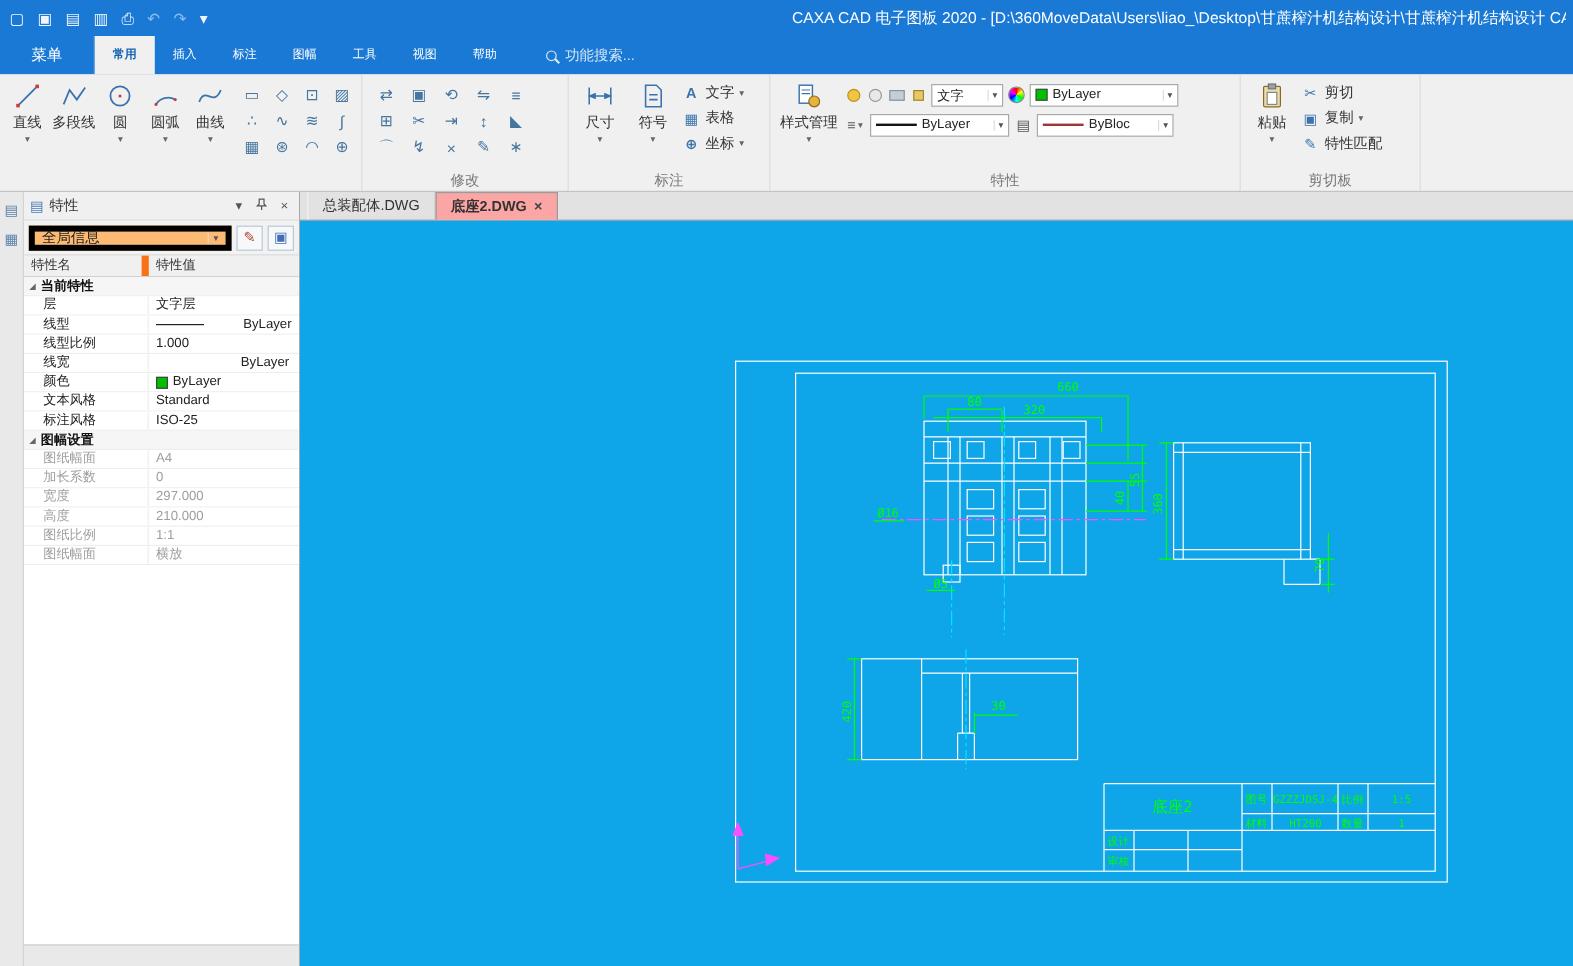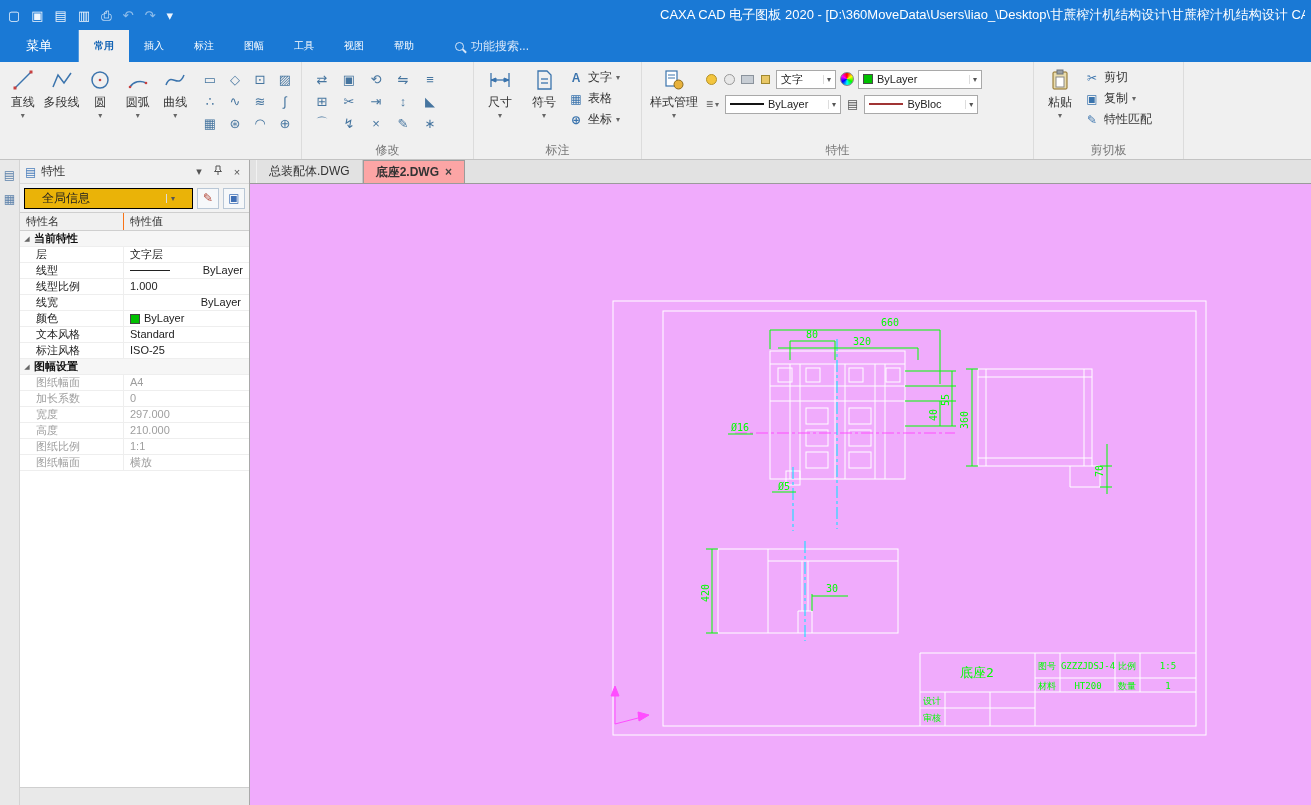--- a/index.html
+++ b/index.html
@@ -58,49 +58,49 @@
   .left-col{width:250px;display:flex;flex-direction:column;background:#ececec}
   .left-main{flex:1;display:flex;min-height:0}
   .side-strip{width:20px;background:#e9e9e9;border-right:1px solid #d4d4d4;display:flex;flex-direction:column;align-items:center;padding-top:8px;gap:10px}
   .strip-icon{color:#5d82ab;font-size:12px;cursor:default}
   .panel{width:230px;display:flex;flex-direction:column;background:#f7f7f7;border-right:1px solid #a9a9a9}
   .panel-header{height:24px;display:flex;align-items:center;gap:5px;padding:0 5px;background:#f0f0f0;border-bottom:1px solid #dadada;color:#333}
   .panel-header .sp{flex:1}
   .ph-icon{color:#4a7dbb;font-size:12px}
   .ph-btn{color:#555;font-size:11px;width:14px;text-align:center;cursor:default}
   .panel-toolbar{height:28px;display:flex;align-items:center;gap:4px;padding:0 4px;background:#f2f2f2}
-  .scope-combo{flex:1;height:21px;background:#eab308;border:1px solid #000000;display:flex;align-items:center;padding:0 17px;font-size:12px;color:#222}
+  .scope-combo{flex:1;height:21px;background:#fdba74;border:5px solid #000000;display:flex;align-items:center;padding:0 6px;font-size:12px;color:#222}
   .scope-combo .arrow{margin-left:auto;font-size:8px;color:#555;border-left:1px solid #ddd;padding-left:4px}
   .tool-btn{width:22px;height:21px;border:1px solid #b9c7d6;background:#f6f8fa;display:flex;align-items:center;justify-content:center;font-size:12px;cursor:default}
   .tool-btn.red{color:#b04030}
   .tool-btn.blue{color:#3f6fb5}
   .prop-table{background:#fff;border-top:1px solid #cfcfcf}
   .prop-head{display:flex;height:18px;background:#f0f0f0;border-bottom:1px solid #cfcfcf;font-size:11px;color:#333}
-  .prop-head .c1{width:104px;padding-left:6px;border-right:1px solid #f97316;line-height:17px}
+  .prop-head .c1{width:104px;padding-left:6px;border-right:6px solid #f97316;line-height:17px}
   .prop-head .c2{flex:1;padding-left:6px;line-height:17px}
   .prow{display:flex;height:16px;border-bottom:1px solid #eeeeee;font-size:11px;align-items:center;background:#fff}
   .prow .pname{width:104px;padding-left:16px;border-right:1px solid #eeeeee;color:#222;line-height:15px;height:100%;white-space:nowrap;overflow:hidden}
   .prow .pval{flex:1;padding-left:6px;color:#222;line-height:15px;height:100%;display:flex;align-items:center;white-space:nowrap;overflow:hidden}
   .prow.section{background:#f6f6f6;font-weight:bold}
   .prow.section .tri{width:14px;text-align:center;color:#666;font-size:7px}
   .prow.section .sname{color:#111}
   .prow.disabled .pname,.prow.disabled .pval{color:#9e9e9e}
   .pval.vright{justify-content:flex-end;padding-right:8px}
   .pval .ln-sample{width:40px;border-top:1px solid #222;margin-right:auto}
   .pval .csw{width:10px;height:10px;background:#00c000;border:1px solid #444;margin-right:4px;flex:none}
   .panel-fill{flex:1;background:#fff}
   .left-footer{height:18px;background:#e9e9e9;border-top:1px solid #cfcfcf}
 
   
   .right-col{flex:1;display:flex;flex-direction:column;min-width:0}
   .doc-tabs{height:24px;background:#e2e2e2;display:flex;align-items:stretch;border-bottom:1px solid #9b9b9b;padding-left:6px}
   .dtab{display:flex;align-items:center;gap:6px;padding:0 12px;font-size:12px;color:#333;border-right:1px solid #c6c6c6;border-left:1px solid #f2f2f2;cursor:default}
   .dtab.active{background:#fca5a5;font-weight:bold;border:1px solid #9b9b9b;border-bottom:none}
   .tab-close{font-size:12px;color:#444;cursor:default}
-  .canvas{flex:1;background:#f0abfc;overflow:hidden;position:relative}
+  .canvas{flex:1;background:#0ea5e9;overflow:hidden;position:relative}
   .canvas svg{display:block}
   text{font-family:"DejaVu Sans Mono","Liberation Mono",monospace}
 </style>
 </head>
 <body>
 
 <div class="titlebar">
   <div class="qa">
     <span class="qa-icon">▢</span>
     <span class="qa-icon">▣</span>

